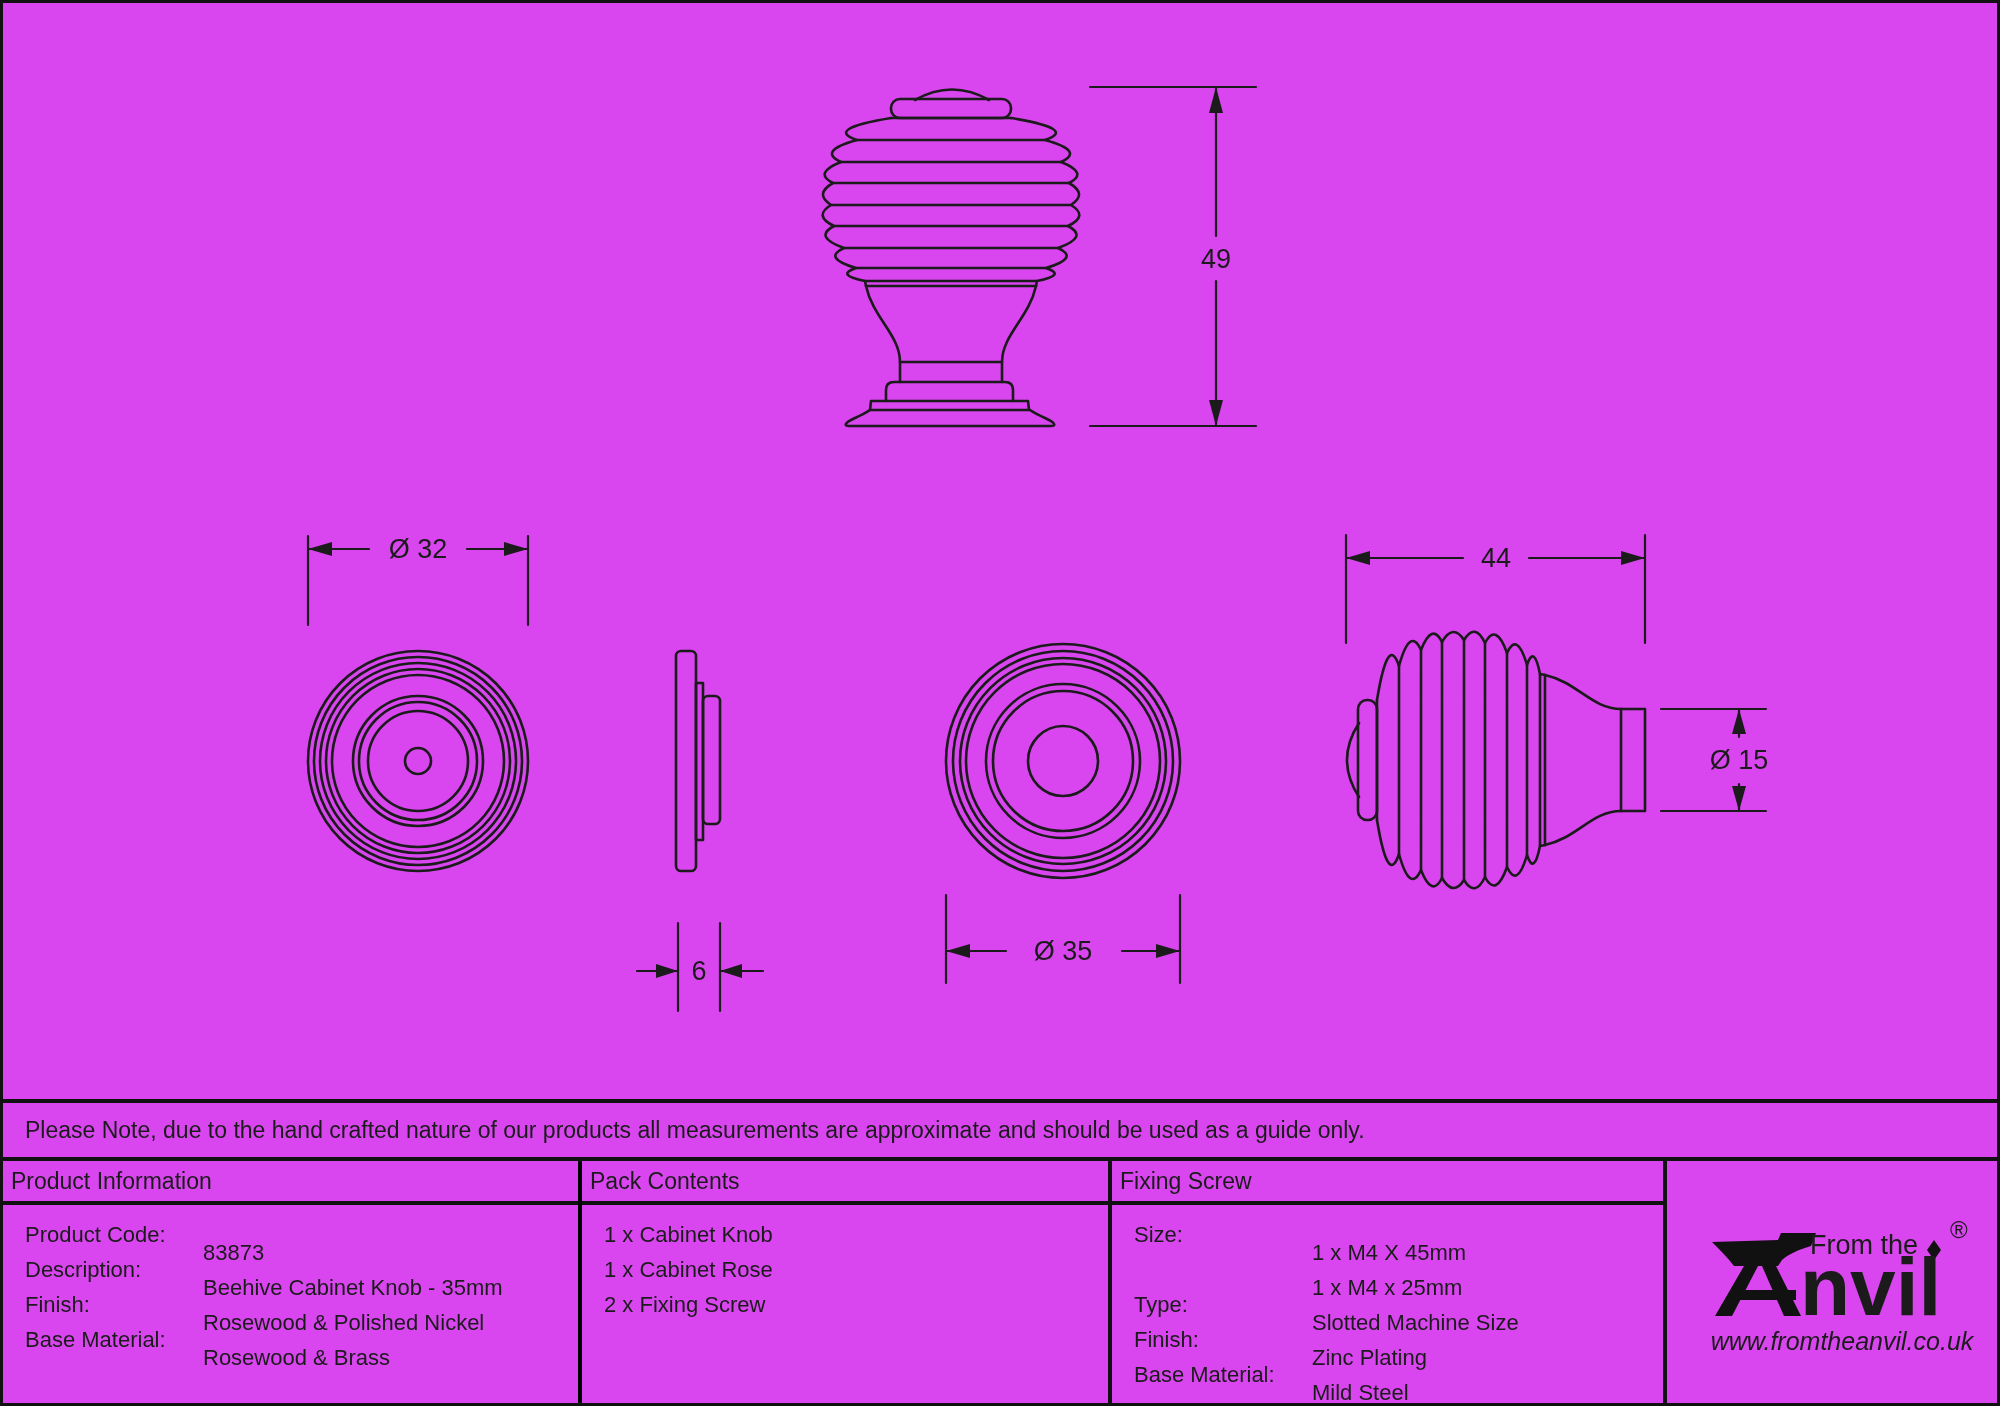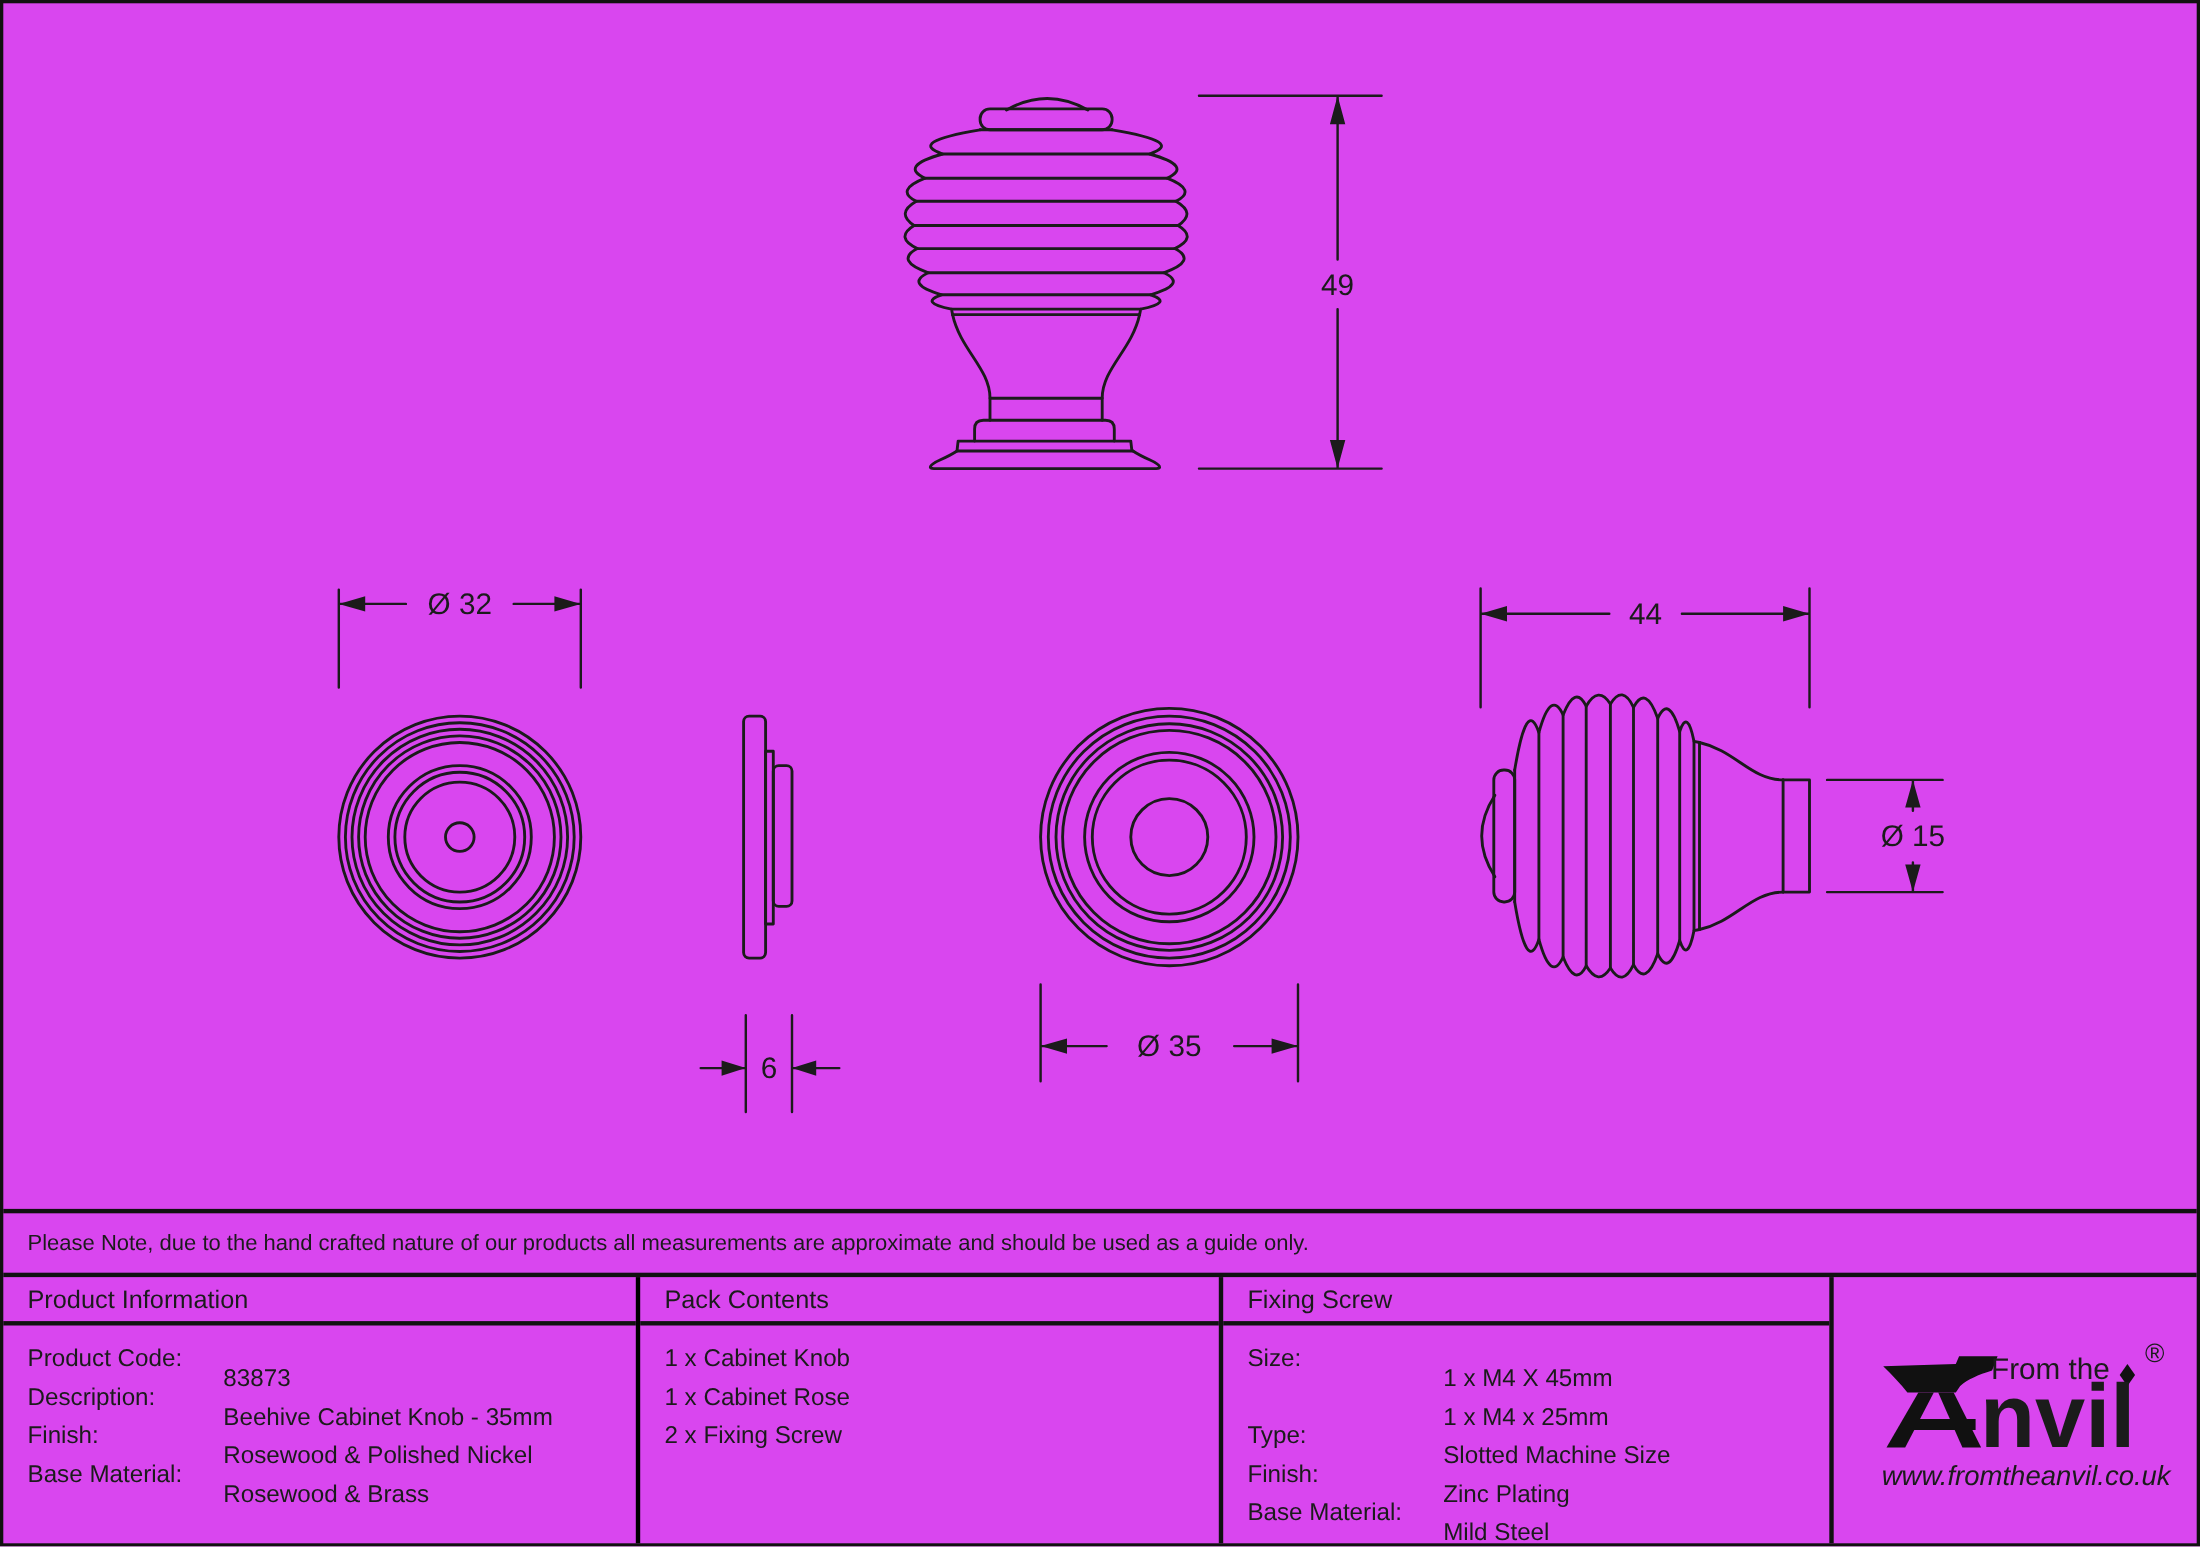--- a/index.html
+++ b/index.html
@@ -6,31 +6,31 @@
   .page{
     position:relative;width:2000px;height:1406px;box-sizing:border-box;
     border:3px solid #111;background:#d946ef;display:flex;flex-direction:column;
     font-family:"Liberation Sans",sans-serif;color:#1b1b1b;
   }
   .drawing-area{height:1096px;position:relative;}
   .drawing-area svg{display:block;}
   svg text{font-family:"Liberation Sans",sans-serif;fill:#1b1b1b;}
   .note-row{
     border-top:4px solid #111;height:54px;display:flex;align-items:center;
-    padding-left:22px;font-size:20px;
+    padding-left:22px;font-size:23px;
   }
   .spec-table{border-top:4px solid #111;flex:1;display:flex;}
   .col{box-sizing:border-box;}
   .col-product{width:575px;}
   .col-pack{width:530px;border-left:4px solid #000000;}
   .col-fixing{width:555px;border-left:4px solid #111;}
   .col-logo{flex:1;border-left:4px solid #111;display:flex;align-items:center;justify-content:center;}
   .col-header{
     height:40px;border-bottom:4px solid #111;display:flex;align-items:center;
-    padding-left:22px;font-size:23px;
+    padding-left:8px;font-size:23px;
   }
   .col-body{padding:12px 16px 0 22px;font-size:22px;}
   .kv{display:flex;height:35px;align-items:center;}
   .kv .k{width:178px;flex:none;}
   .kv .v{flex:1;margin-top:36px;}
   .list-item{display:flex;height:35px;align-items:center;}
 </style>
 </head>
 <body>
 

